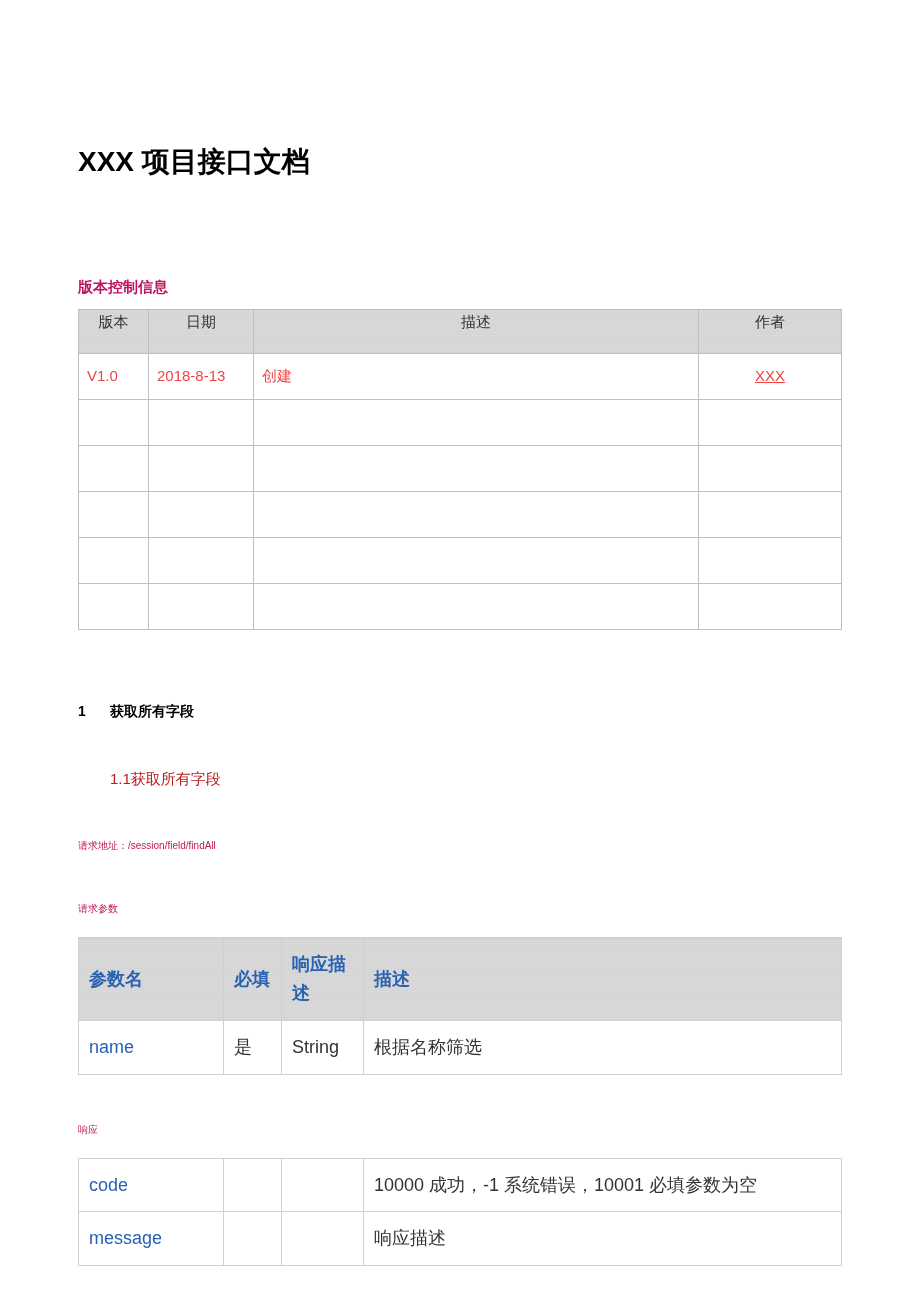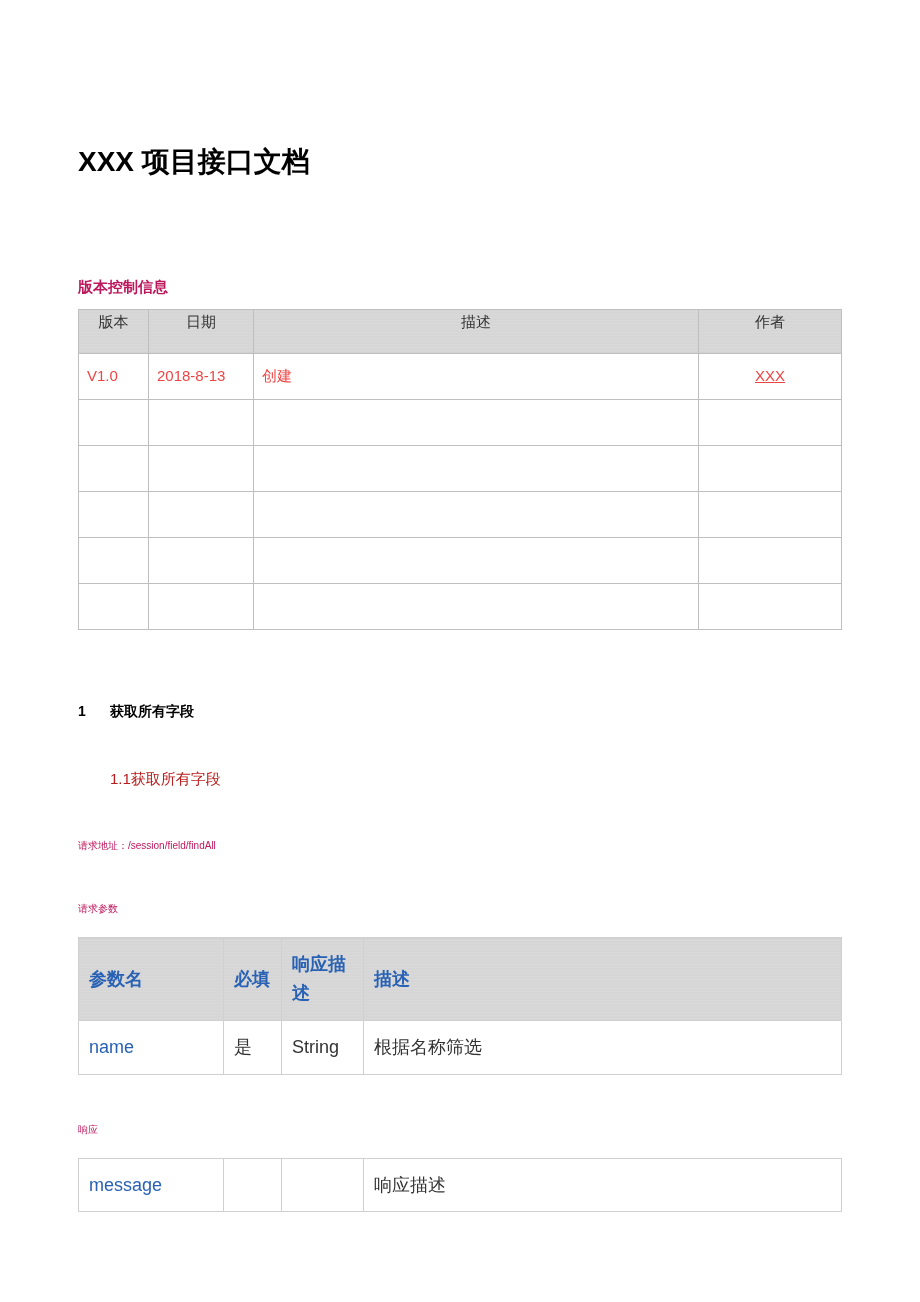--- a/index.html
+++ b/index.html
@@ -205,19 +205,25 @@
       <td>根据名称筛选</td>
     </tr>
   </tbody>
 </table>
 
 <div class="body-text">响应</div>
 
 <table class="param-table">
   <tbody>
     <tr>
+      <td class="p-col-name param-name">code</td>
+      <td class="p-col-req"></td>
+      <td class="p-col-type"></td>
+      <td class="p-col-desc">10000 成功，-1 系统错误，10001 必填参数为空</td>
+    </tr>
+    <tr>
       <td class="p-col-name param-name">message</td>
       <td class="p-col-req"></td>
       <td class="p-col-type"></td>
       <td class="p-col-desc">响应描述</td>
     </tr>
   </tbody>
 </table>
 
 </body></html>

